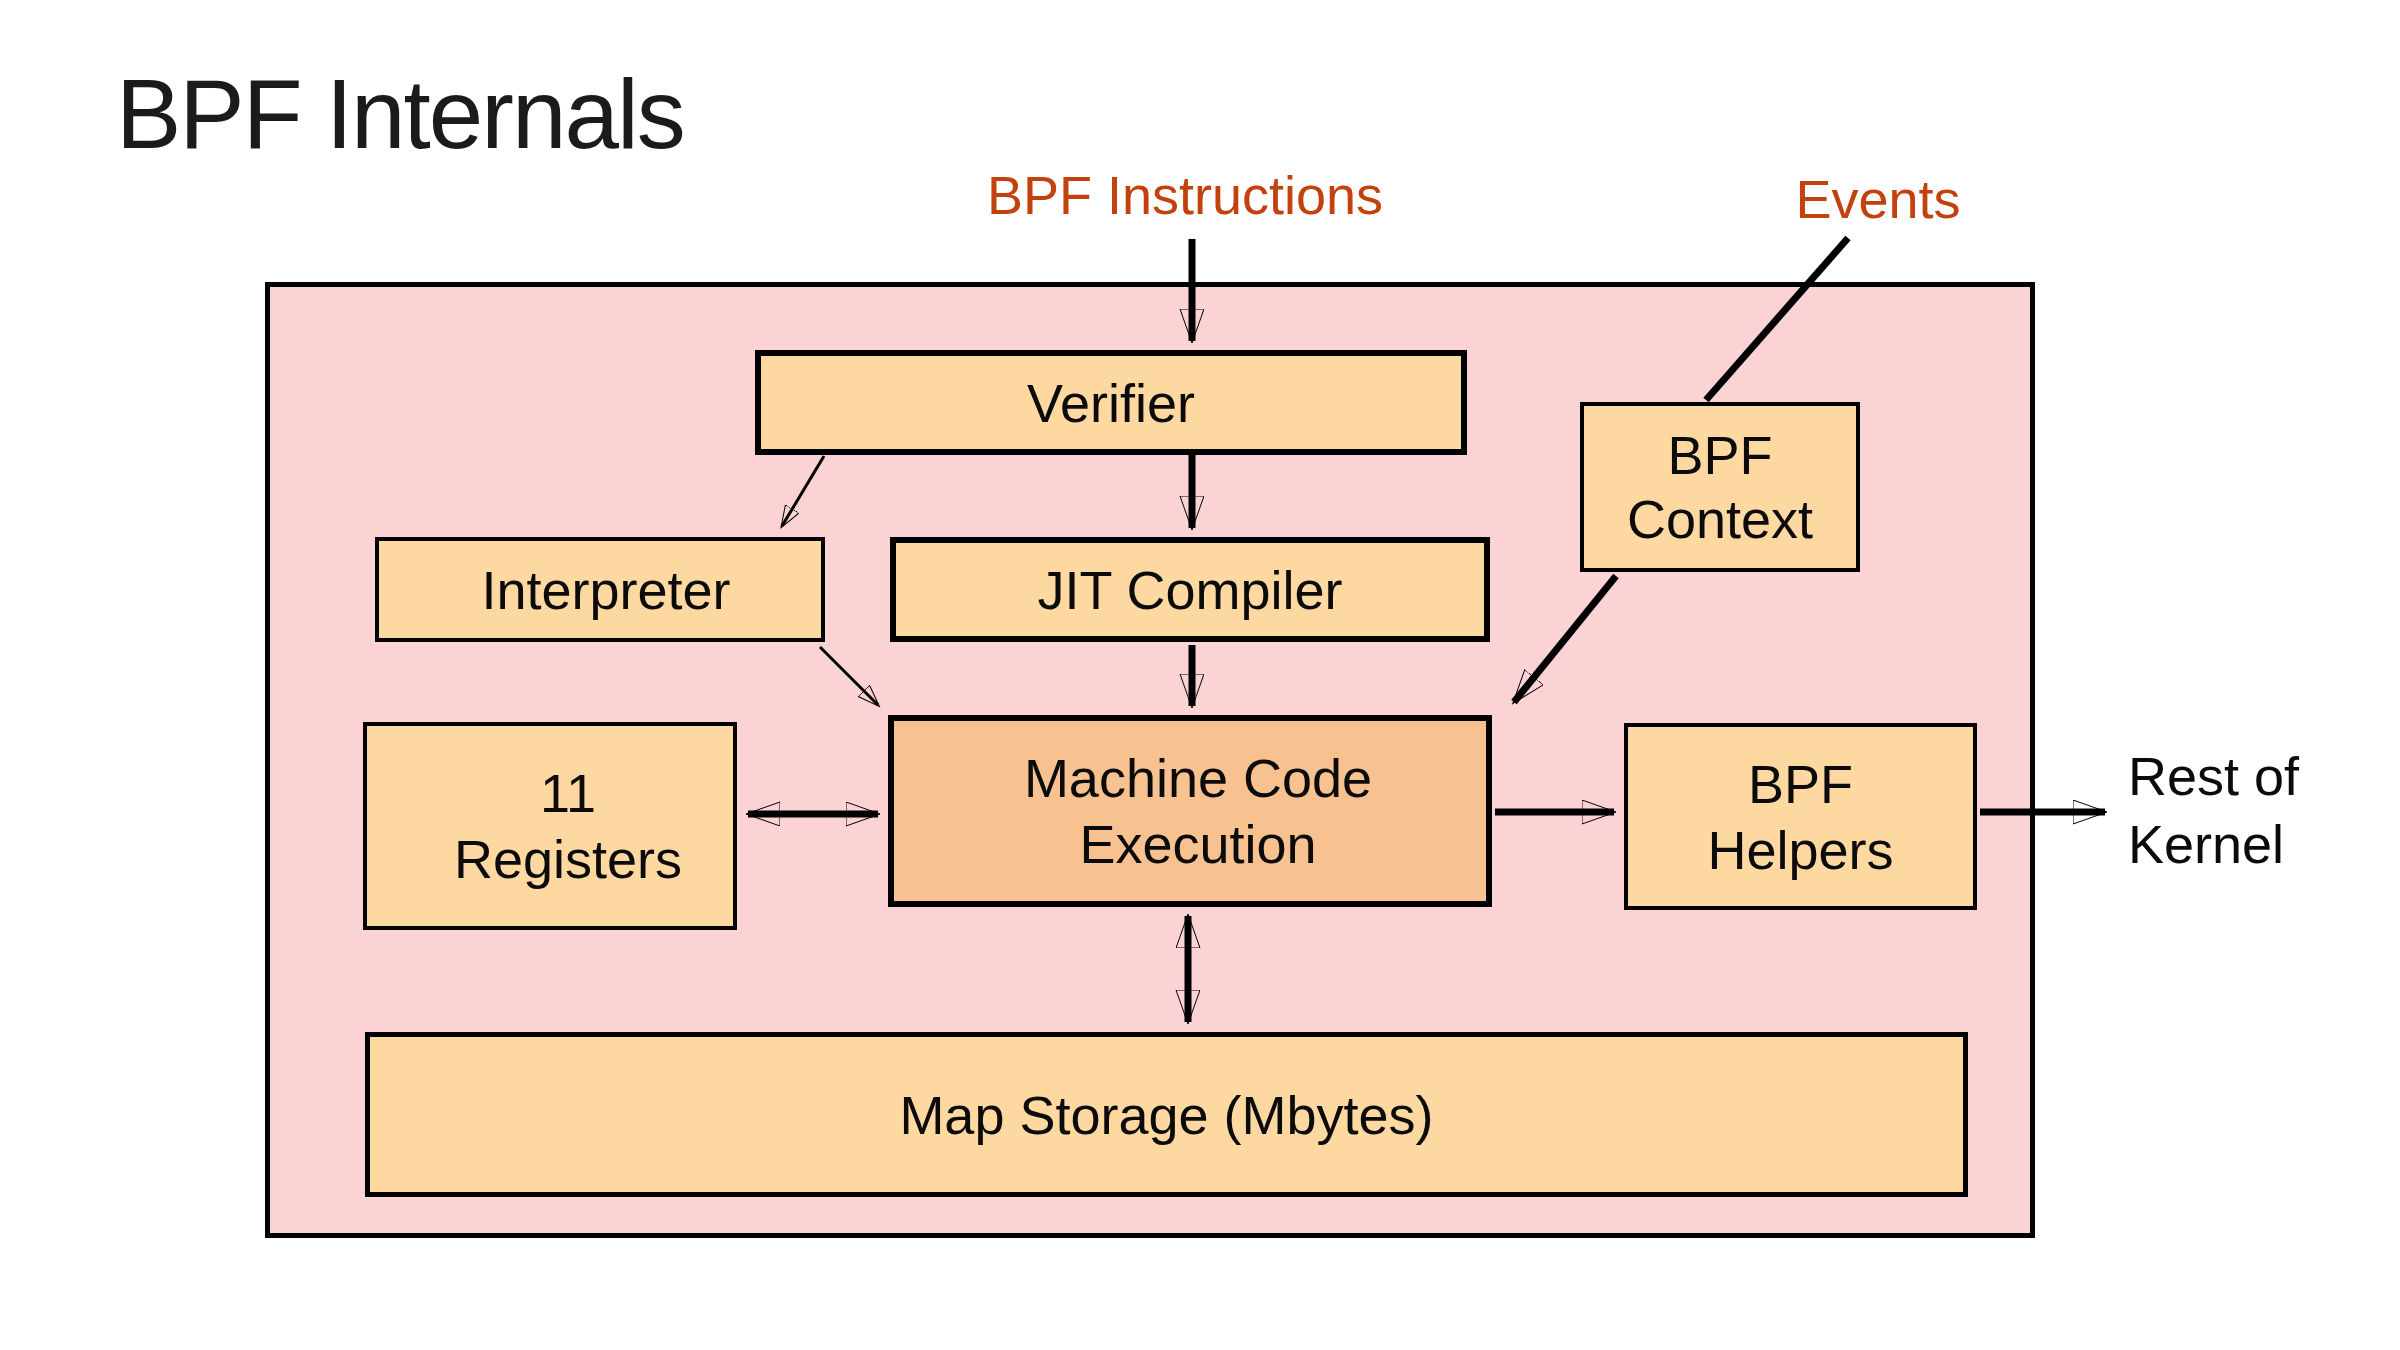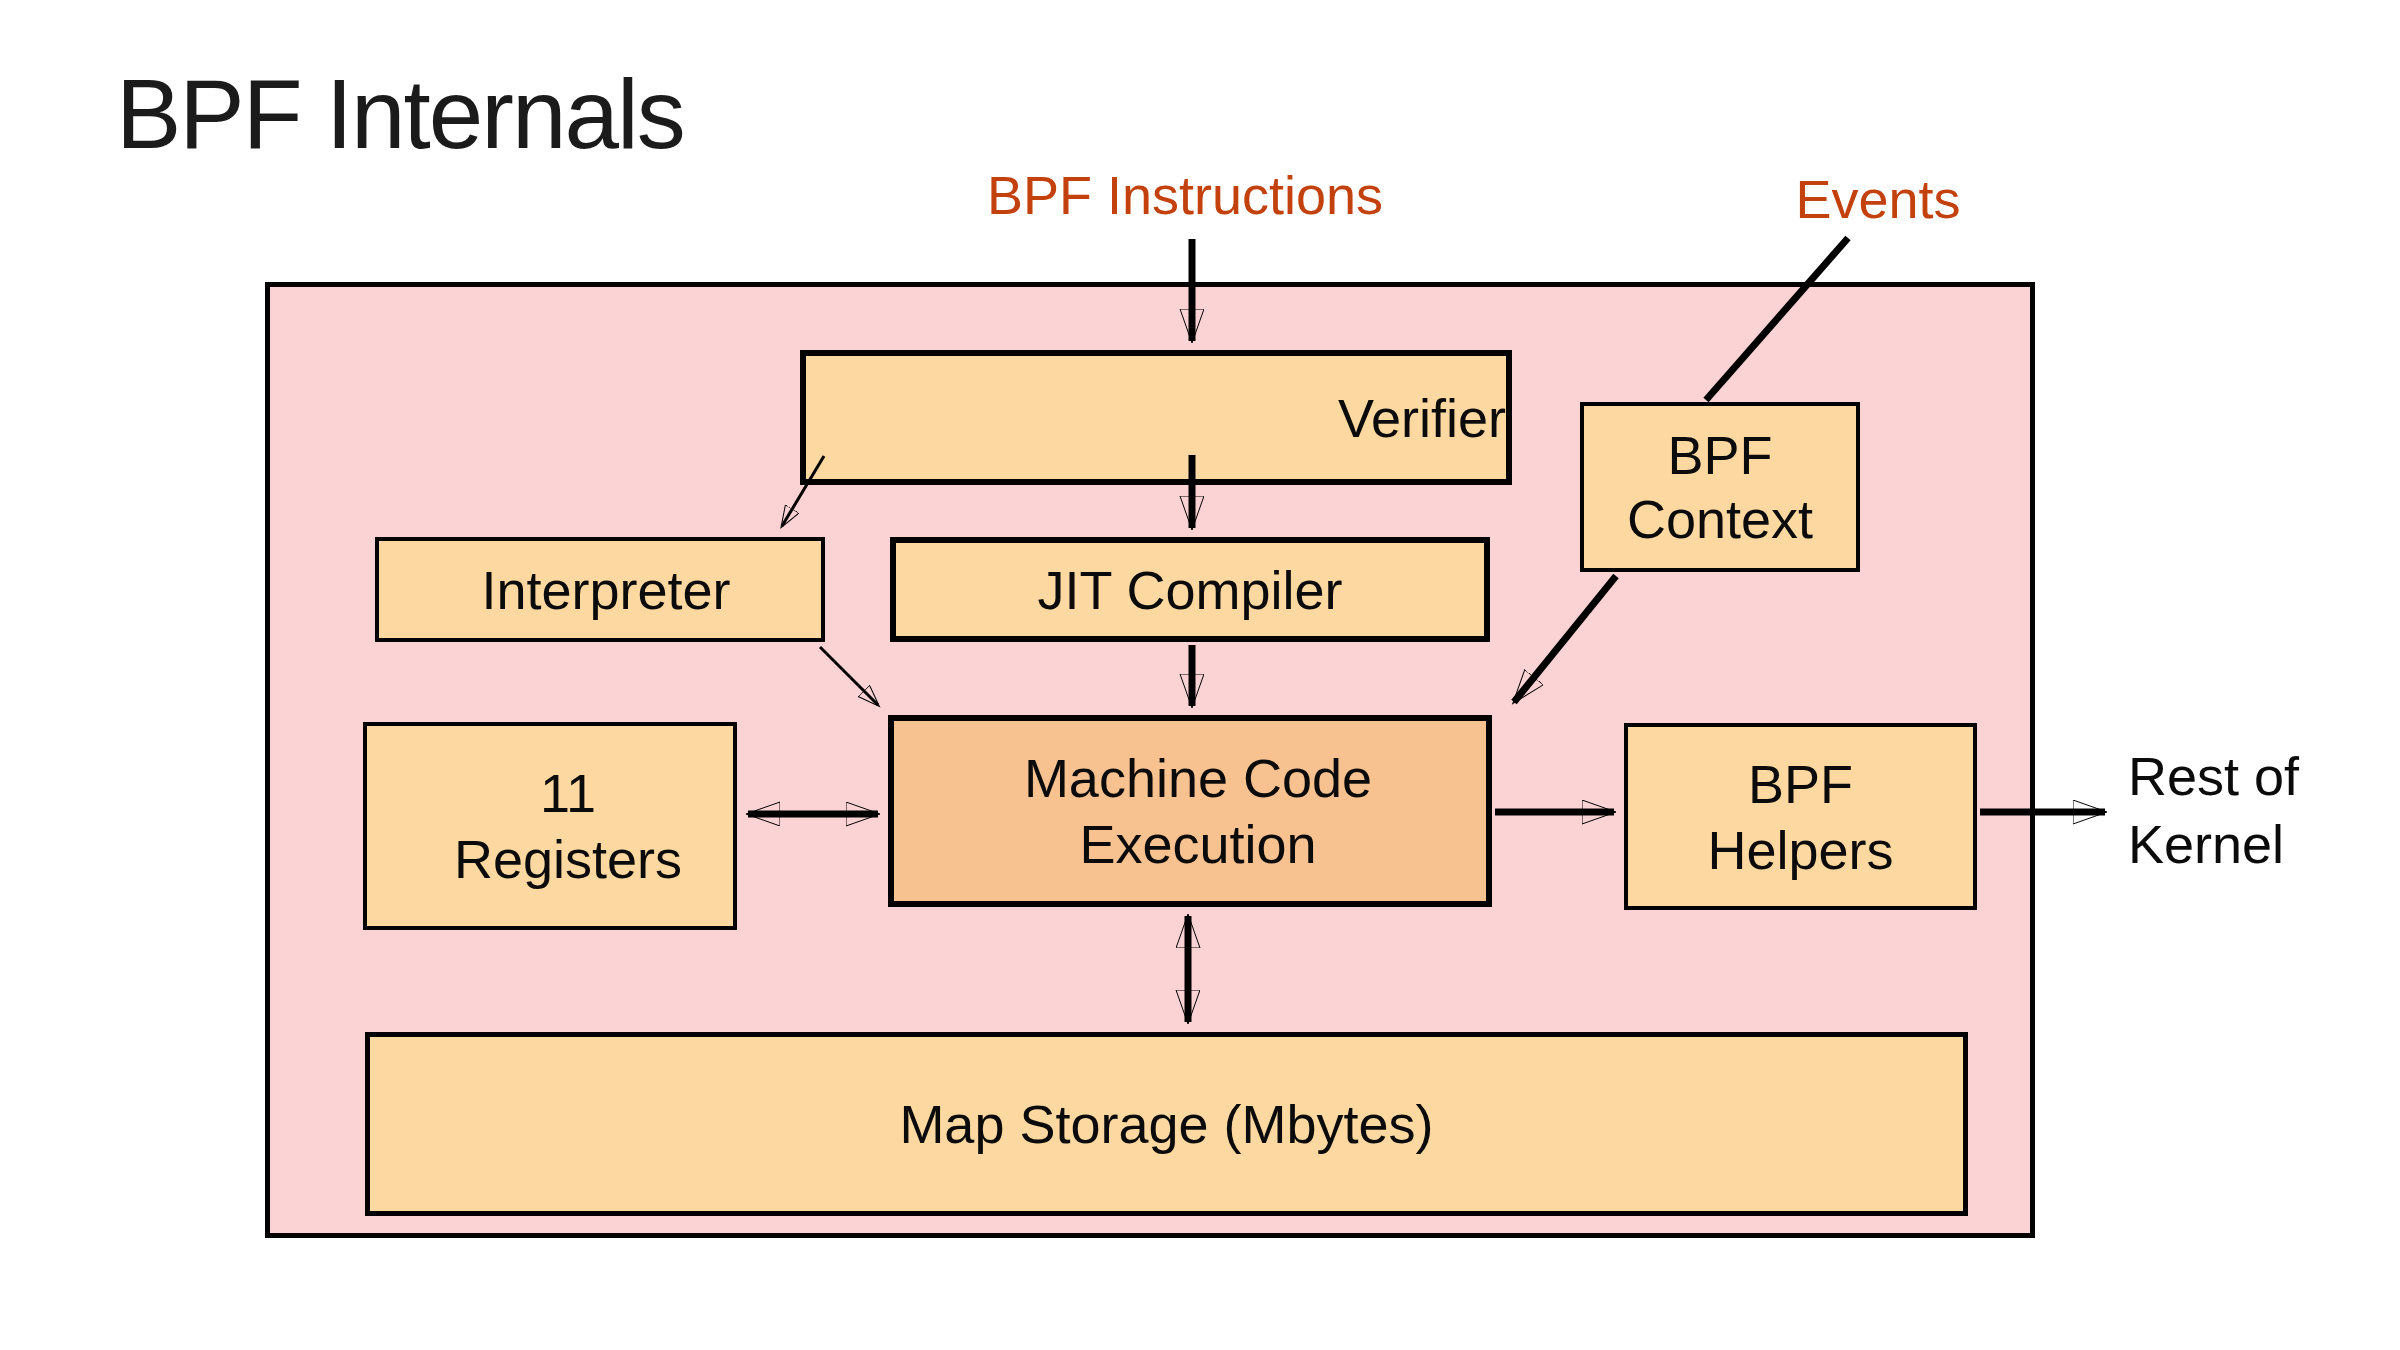--- a/index.html
+++ b/index.html
@@ -53,28 +53,28 @@
     flex-direction: column;
     align-items: center;
     justify-content: center;
     text-align: center;
     font-size: 54px;
     line-height: 66px;
     color: #0b0b0b;
   }
   .node.thick { border-width: 6px; }
   .node.highlight { background: #F7C190; }
-  .node-verifier     { left: 800px;  top: 350px;  width: 712px;  height: 135px; align-items: flex-end; }
+  .node-verifier     { left: 755px;  top: 350px;  width: 712px;  height: 105px; }
   .node-interpreter  { left: 375px;  top: 537px;  width: 450px;  height: 105px; padding-left: 12px; }
   .node-jit          { left: 890px;  top: 537px;  width: 600px;  height: 105px; }
   .node-context      { left: 1580px; top: 402px;  width: 280px;  height: 170px; line-height: 64px; }
   .node-registers    { left: 363px;  top: 722px;  width: 374px;  height: 208px; padding-left: 36px; }
   .node-mce          { left: 888px;  top: 715px;  width: 604px;  height: 192px; padding-left: 16px; }
   .node-helpers      { left: 1624px; top: 723px;  width: 353px;  height: 187px; }
-  .node-map          { left: 365px;  top: 1032px; width: 1603px; height: 184px; border-width: 5px; }
+  .node-map          { left: 365px;  top: 1032px; width: 1603px; height: 165px; border-width: 5px; }
   .rest-of-kernel {
     position: absolute;
     left: 2128px;
     top: 742px;
     font-size: 54px;
     line-height: 68px;
     color: #0b0b0b;
     text-align: left;
     white-space: nowrap;
   }

